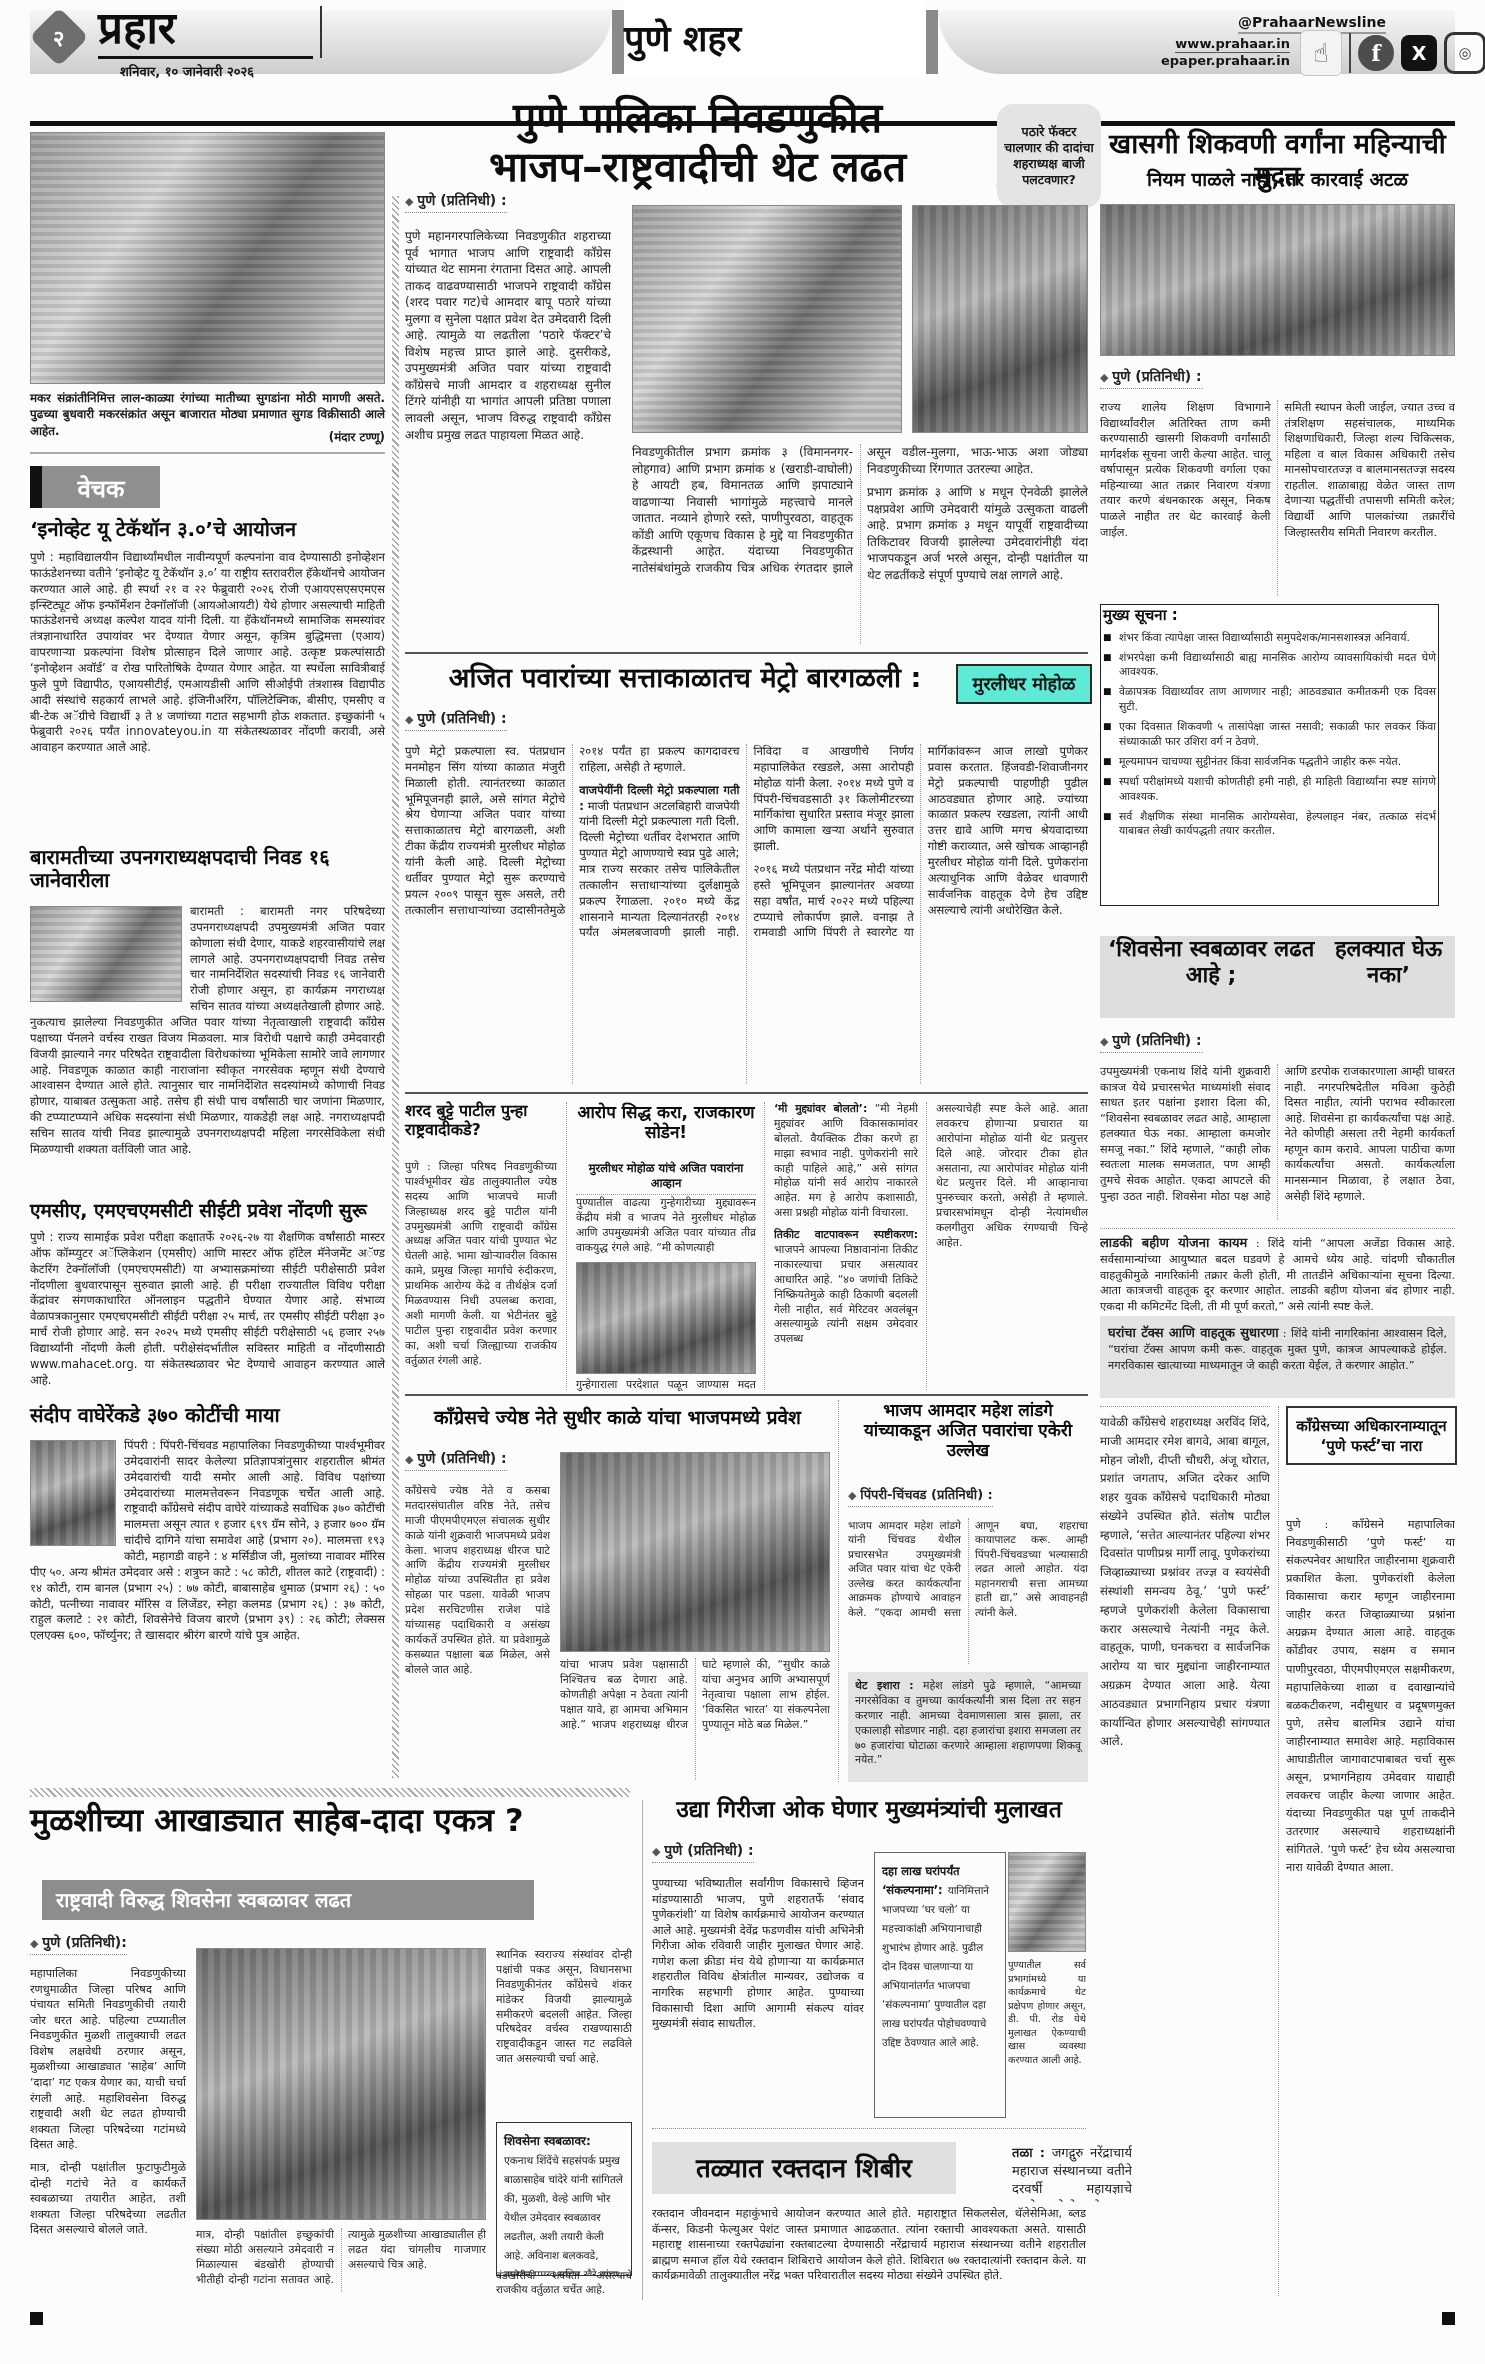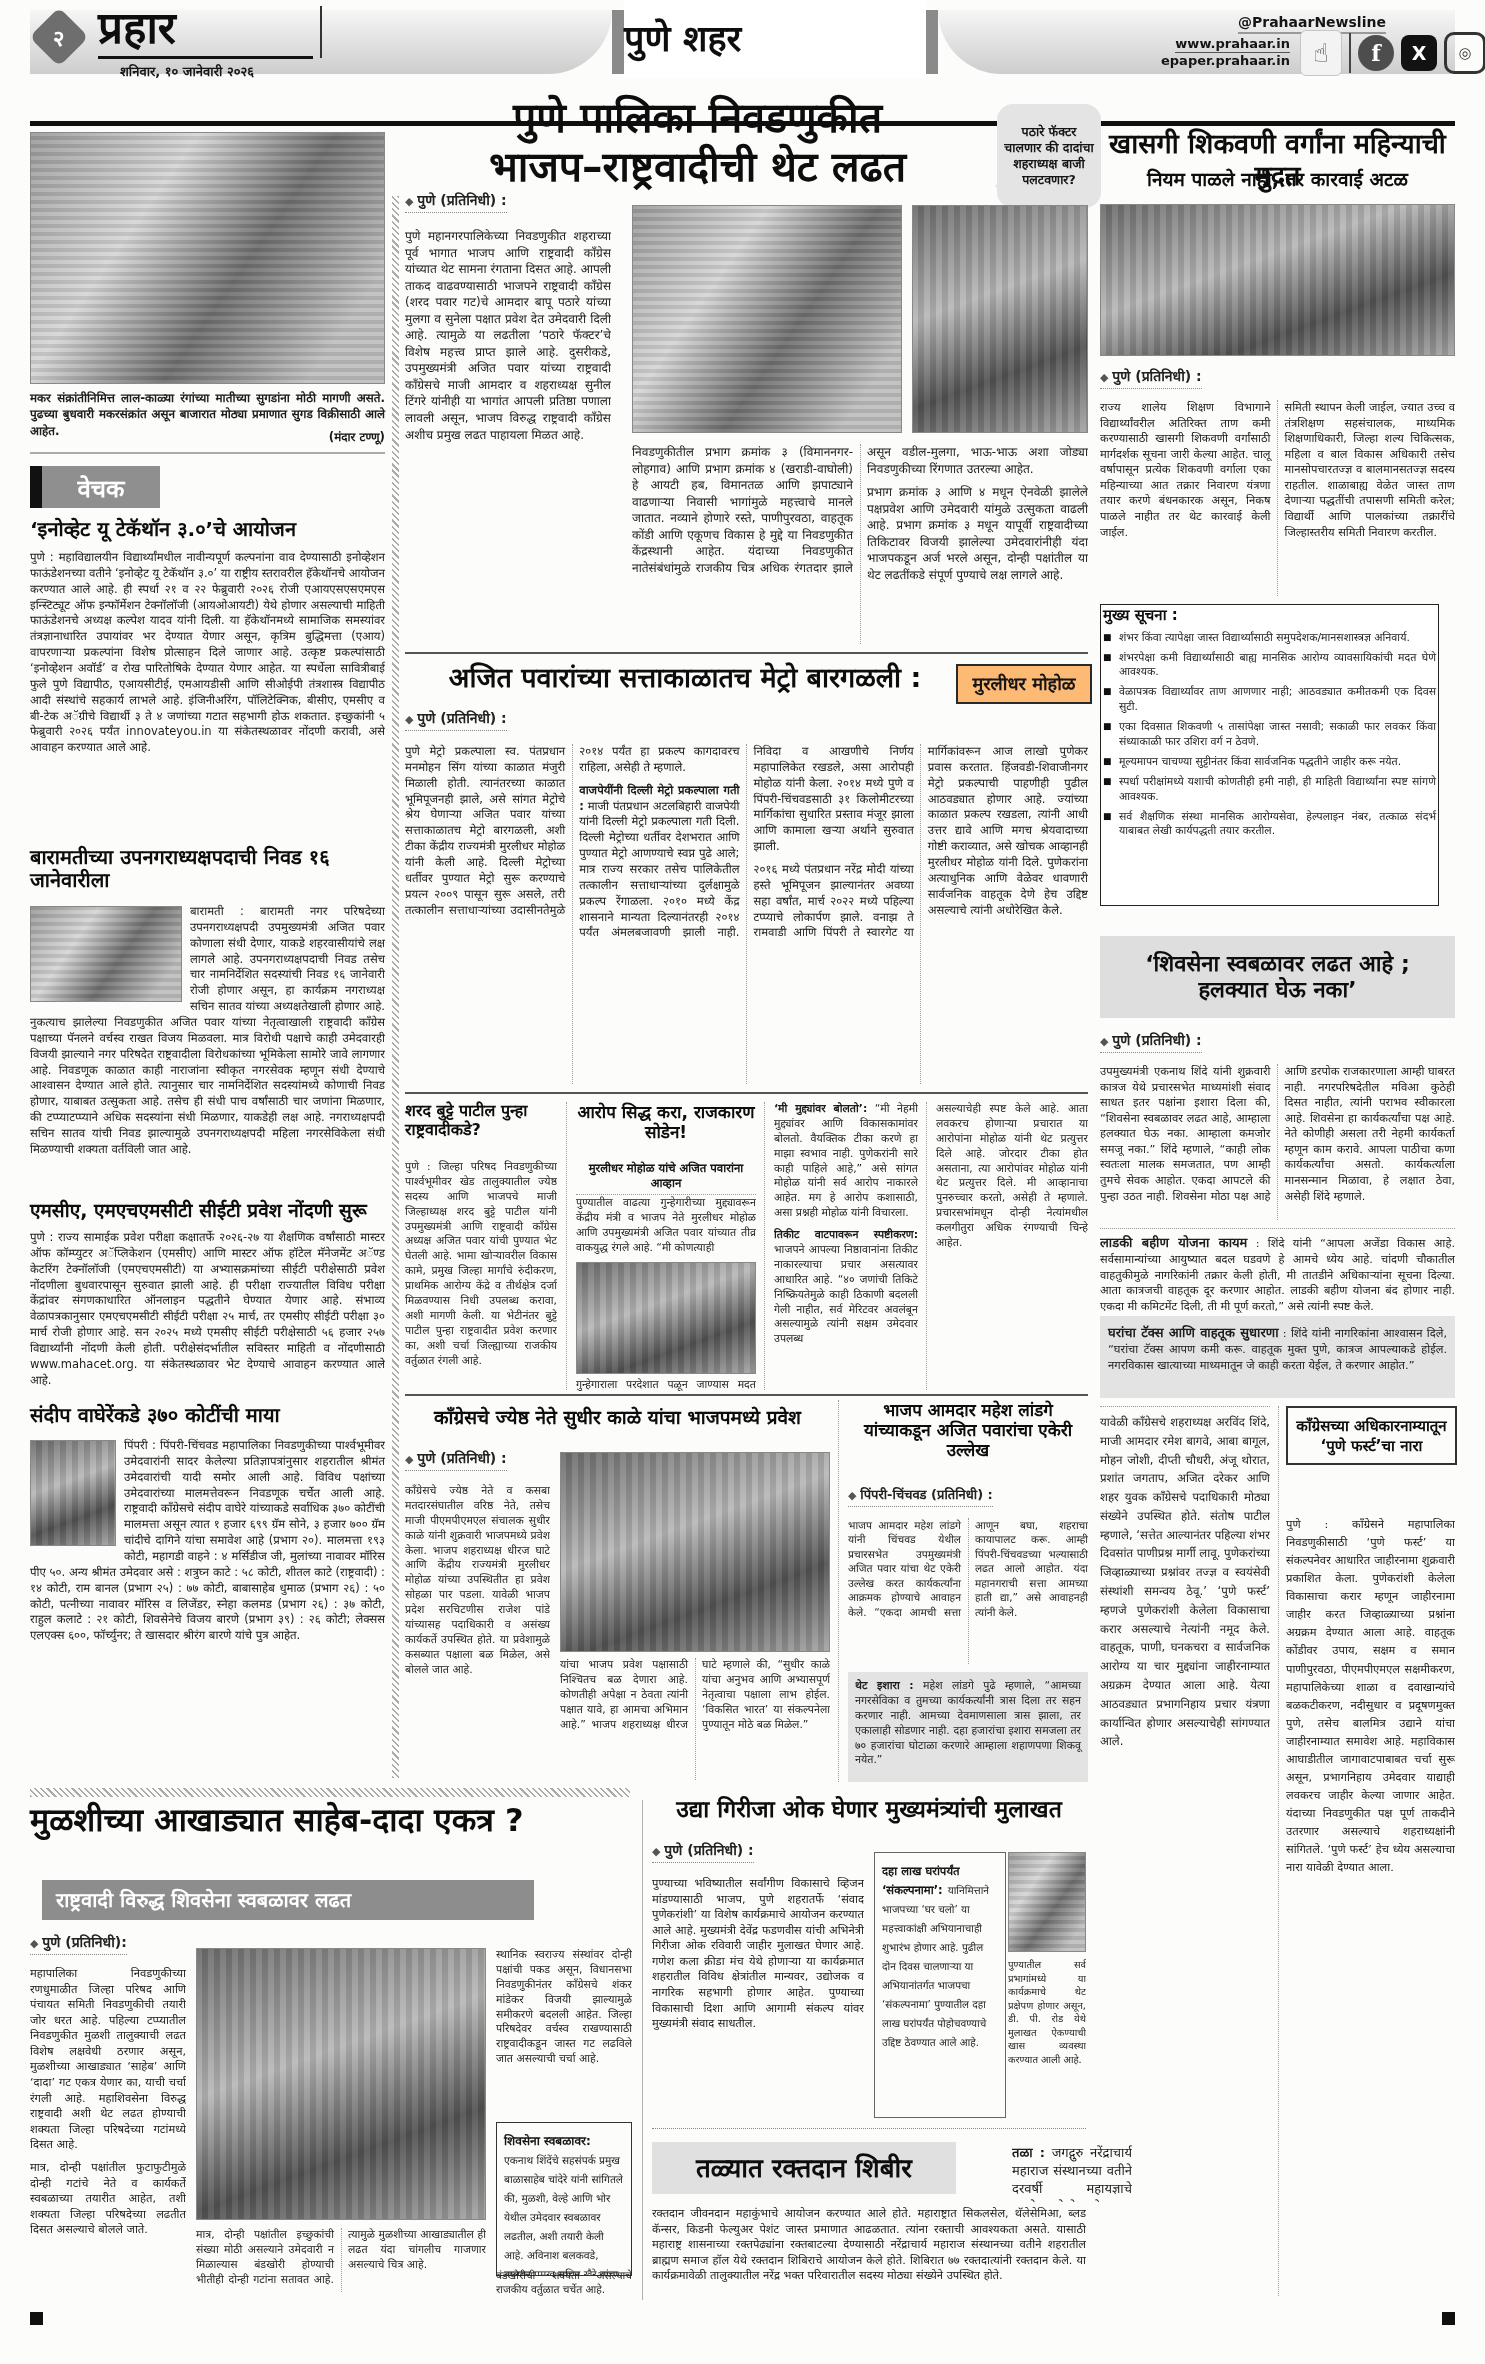--- a/index.html
+++ b/index.html
@@ -22,21 +22,21 @@
   .photo.dark{background-image:
       repeating-linear-gradient(90deg,rgba(255,255,255,.06) 0 6px,rgba(0,0,0,.10) 6px 12px),
       linear-gradient(160deg,#6e6e6e,#b9b9b9 40%,#545454 70%,#a8a8a8)}
   .rule{background:#555}
   .blackbar{background:#101010}
   .hatch{background:repeating-linear-gradient(45deg,#ababab 0 1.6px,transparent 1.6px 4.4px)}
   .bubble{background:#e4e4e4;border-radius:16px;font-weight:800;text-align:center;
           display:flex;align-items:center;justify-content:center;padding:6px}
   .bubble::before{content:"";position:absolute;left:-14px;bottom:10px;border:12px solid transparent;
           border-right-color:#e4e4e4}
-  .boxk{border:2px solid #2a2a2a;background:#fdba74;font-weight:800;text-align:center}
+  .boxk{border:2px solid #2a2a2a;background:#5eead4;font-weight:800;text-align:center}
   .shade{background:#e3e3e3}
   .brief-h{font-weight:800;font-size:20px;line-height:1.15;color:#0d0d0d}
   .vdot{border-left:1px dotted #9a9a9a}
   .vsolid{border-left:1px solid #b0b0b0}
   .mi{display:inline-flex;align-items:center;justify-content:center;font-weight:800}
   .mi.hand{width:40px;height:44px;font-size:26px;color:#555;background:#f3f3f3;
            border:1px solid #c6c6c6;border-radius:6px}
   .mi.fb{width:36px;height:36px;border-radius:50%;background:#4d4d4d;color:#fff;
          font-size:22px;font-family:"DejaVu Serif",serif}
   .mi.xx{width:36px;height:36px;border-radius:8px;background:#121212;color:#fff;font-size:19px}
@@ -195,21 +195,21 @@
     <div class="hl" style="font-size:15px;margin-bottom:6px">मुख्य सूचना :</div>
     <div class="bullet bt" style="font-size:10.8px">शंभर किंवा त्यापेक्षा जास्त विद्यार्थ्यांसाठी समुपदेशक/मानसशास्त्रज्ञ अनिवार्य.</div>
     <div class="bullet bt" style="font-size:10.8px">शंभरपेक्षा कमी विद्यार्थ्यांसाठी बाह्य मानसिक आरोग्य व्यावसायिकांची मदत घेणे आवश्यक.</div>
     <div class="bullet bt" style="font-size:10.8px">वेळापत्रक विद्यार्थ्यांवर ताण आणणार नाही; आठवड्यात कमीतकमी एक दिवस सुटी.</div>
     <div class="bullet bt" style="font-size:10.8px">एका दिवसात शिकवणी ५ तासांपेक्षा जास्त नसावी; सकाळी फार लवकर किंवा संध्याकाळी फार उशिरा वर्ग न ठेवणे.</div>
     <div class="bullet bt" style="font-size:10.8px">मूल्यमापन चाचण्या सुट्टीनंतर किंवा सार्वजनिक पद्धतीने जाहीर करू नयेत.</div>
     <div class="bullet bt" style="font-size:10.8px">स्पर्धा परीक्षांमध्ये यशाची कोणतीही हमी नाही, ही माहिती विद्यार्थ्यांना स्पष्ट सांगणे आवश्यक.</div>
     <div class="bullet bt" style="font-size:10.8px">सर्व शैक्षणिक संस्था मानसिक आरोग्यसेवा, हेल्पलाइन नंबर, तत्काळ संदर्भ याबाबत लेखी कार्यपद्धती तयार करतील.</div>
   </div>
 
-  <div class="abs shade hl" style="left:1100px;top:936px;width:355px;height:82px;background:#dedede;text-align:center;font-size:22px;display:flex;flex-direction:column;justify-content:center">
+  <div class="abs shade hl" style="left:1100px;top:936px;width:355px;height:82px;background:#dedede;text-align:center;font-size:22px;display:flex;flex-direction:row;justify-content:center">
     <div>‘शिवसेना स्वबळावर लढत आहे ;</div>
     <div>हलक्यात घेऊ नका’</div>
   </div>
   <div class="abs" style="left:1100px;top:1030px"><span class="byline">पुणे (प्रतिनिधी) :</span></div>
   <div class="abs bt cols2" style="left:1100px;top:1064px;width:355px;height:156px;font-size:11.3px;overflow:hidden">उपमुख्यमंत्री एकनाथ शिंदे यांनी शुक्रवारी कात्रज येथे प्रचारसभेत माध्यमांशी संवाद साधत इतर पक्षांना इशारा दिला की, “शिवसेना स्वबळावर लढत आहे, आम्हाला हलक्यात घेऊ नका. आम्हाला कमजोर समजू नका.” शिंदे म्हणाले, “काही लोक स्वतःला मालक समजतात, पण आम्ही तुमचे सेवक आहोत. एकदा आपटले की पुन्हा उठत नाही. शिवसेना मोठा पक्ष आहे आणि डरपोक राजकारणाला आम्ही घाबरत नाही. नगरपरिषदेतील मविआ कुठेही दिसत नाहीत, त्यांनी पराभव स्वीकारला आहे. शिवसेना हा कार्यकर्त्यांचा पक्ष आहे. नेते कोणीही असला तरी नेहमी कार्यकर्ता म्हणून काम करावे. आपला पाठीचा कणा कार्यकर्त्यांचा असतो. कार्यकर्त्याला मानसन्मान मिळावा, हे लक्षात ठेवा, असेही शिंदे म्हणाले.</div>
   <div class="abs bt" style="left:1100px;top:1228px;width:355px;height:82px;font-size:11.3px;border-top:1px dotted #999;padding-top:5px;overflow:hidden">
     <span class="lead" style="font-size:13px">लाडकी बहीण योजना कायम</span><span> : शिंदे यांनी “आपला अजेंडा विकास आहे. सर्वसामान्यांच्या आयुष्यात बदल घडवणे हे आमचे ध्येय आहे. चांदणी चौकातील वाहतुकीमुळे नागरिकांनी तक्रार केली होती, मी तातडीने अधिकाऱ्यांना सूचना दिल्या. आता कात्रजची वाहतूक दूर करणार आहोत. लाडकी बहीण योजना बंद होणार नाही. एकदा मी कमिटमेंट दिली, ती मी पूर्ण करतो,” असे त्यांनी स्पष्ट केले.</span>
   </div>
   <div class="abs shade bt" style="left:1100px;top:1316px;width:339px;height:66px;padding:8px;font-size:11.3px;overflow:hidden">
     <span class="lead" style="font-size:13px">घरांचा टॅक्स आणि वाहतूक सुधारणा</span><span> : शिंदे यांनी नागरिकांना आश्वासन दिले, “घरांचा टॅक्स आपण कमी करू. वाहतूक मुक्त पुणे, कात्रज आपल्याकडे होईल. नगरविकास खात्याच्या माध्यमातून जे काही करता येईल, ते करणार आहोत.”</span>

